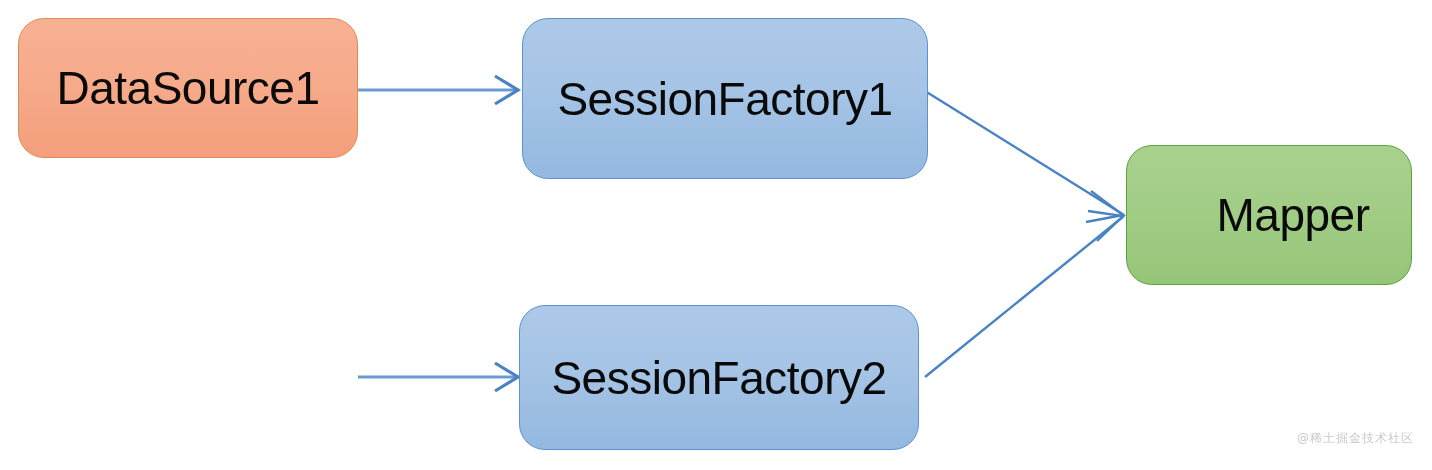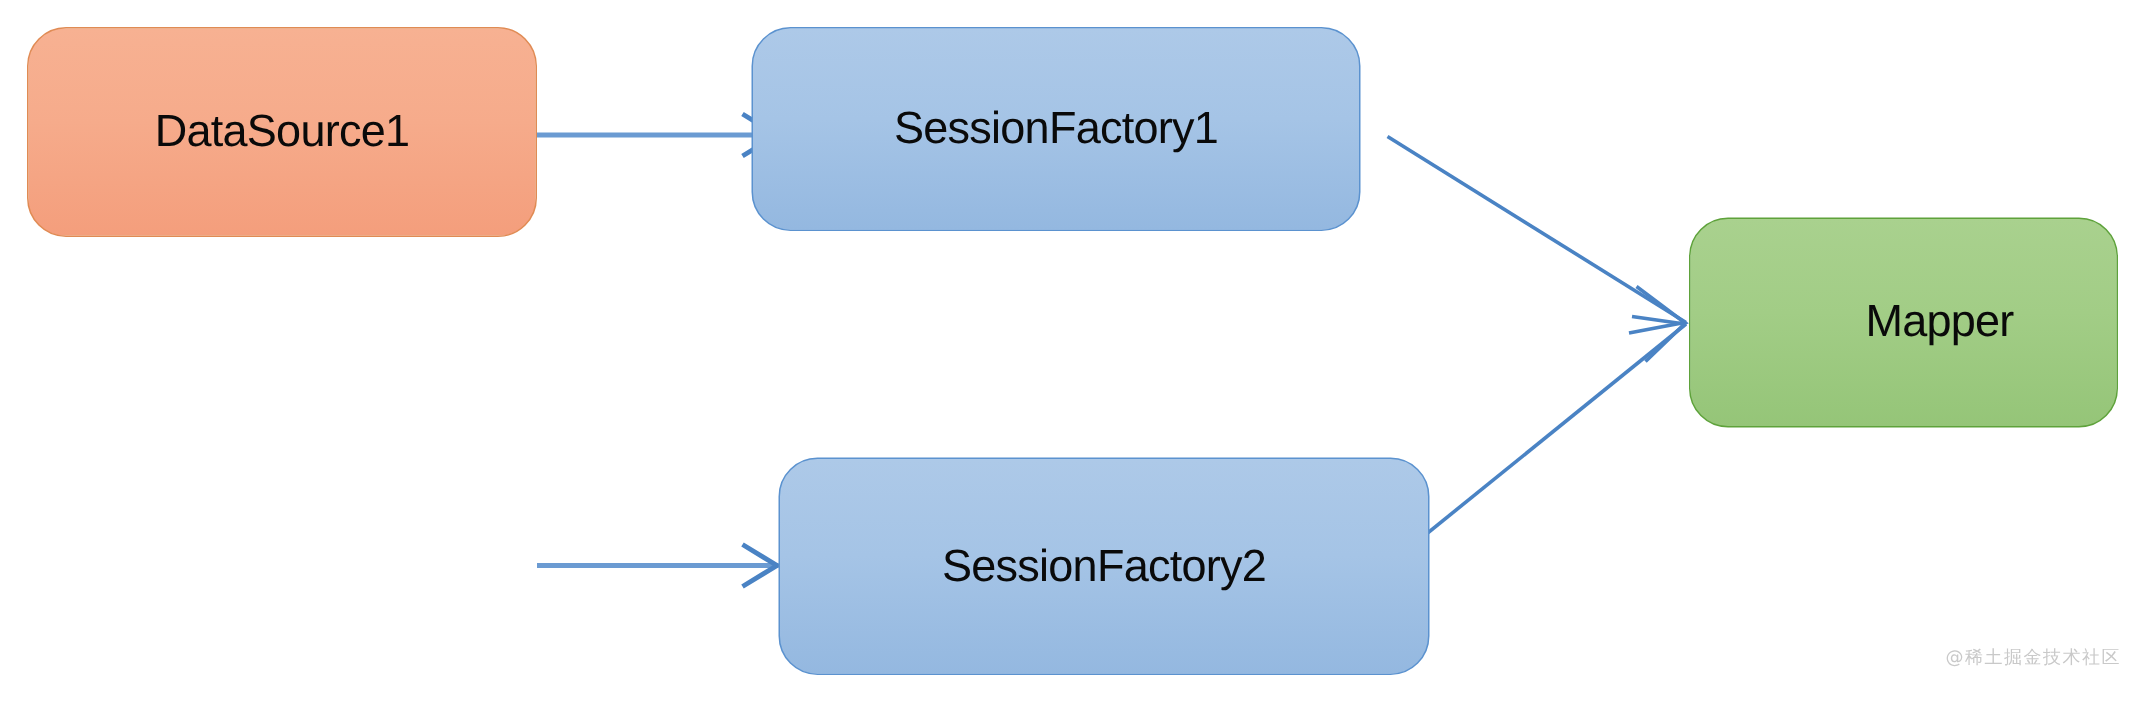--- a/index.html
+++ b/index.html
@@ -23,21 +23,21 @@
     display: flex;
     align-items: center;
     justify-content: center;
     border-radius: 26px;
     border-width: 1.5px;
     border-style: solid;
     text-align: center;
   }
   .node-label {
     font-family: "Liberation Sans", sans-serif;
-    font-size: 30px;
+    font-size: 46px;
     font-weight: 400;
     color: #0a0a0a;
     letter-spacing: -0.5px;
     line-height: 1;
     white-space: nowrap;
   }
   .node.orange {
     background: linear-gradient(180deg, #f7b192 0%, #f6ab8b 45%, #f49e7c 100%);
     border-color: #e08b54;
   }
@@ -95,28 +95,28 @@
       <line x1="925" y1="377" x2="1124" y2="216" stroke="#4a83c4" stroke-width="2.4"></line>
       <polyline points="1088,211 1123,216 1097,241" fill="none" stroke="#4a83c4" stroke-width="2.4" stroke-linecap="butt" stroke-linejoin="miter"></polyline>
     </g>
 
   </svg>
 
   <div class="node orange" style="left:18px; top:18px; width:340px; height:140px;">
     <span class="node-label">DataSource1</span>
   </div>
 
-  <div class="node blue" style="left:501px; top:18px; width:406px; height:136px;">
+  <div class="node blue" style="left:522px; top:18px; width:406px; height:161px;">
     <span class="node-label">SessionFactory1</span>
   </div>
 
   <div class="node green" style="left:1126px; top:145px; width:286px; height:140px;">
     <span class="node-label">Mapper</span>
   </div>
 
 
-  <div class="node blue" style="left:519px; top:305px; width:434px; height:145px;">
+  <div class="node blue" style="left:519px; top:305px; width:400px; height:145px;">
     <span class="node-label">SessionFactory2</span>
   </div>
 
   <div class="watermark">@稀土掘金技术社区</div>
 
 </div>
 
 </body></html>

